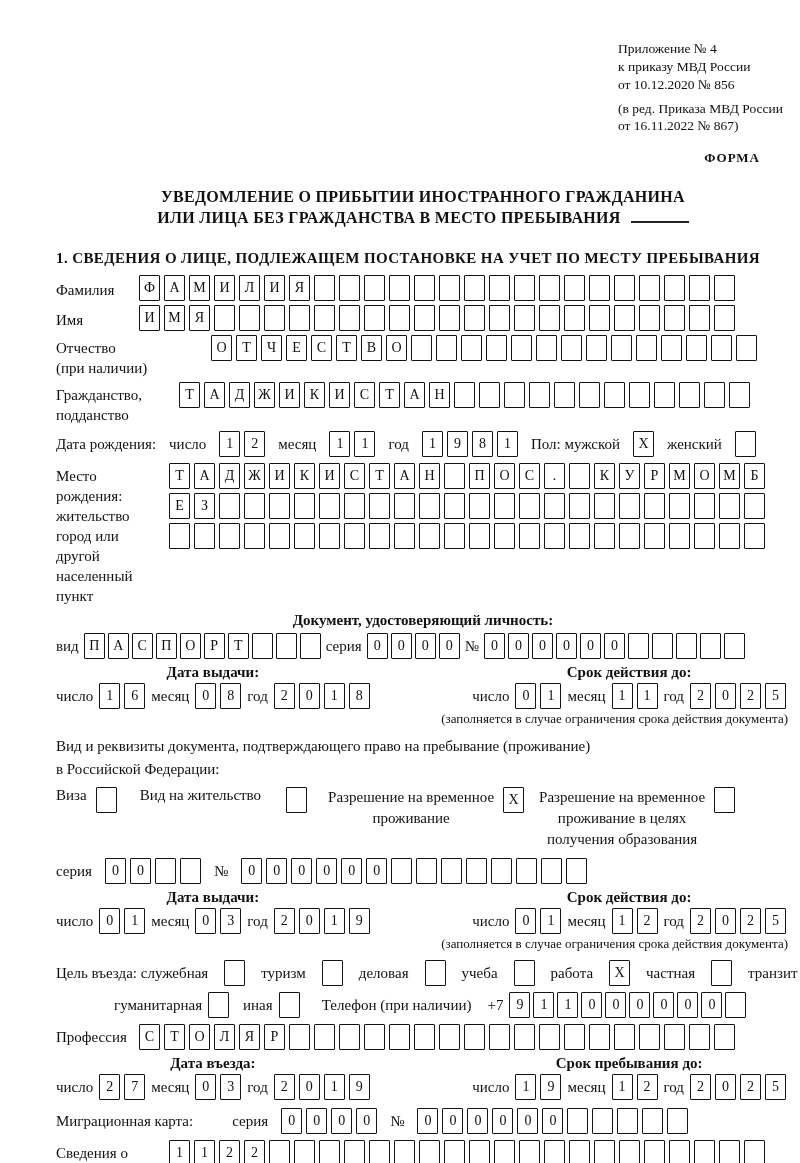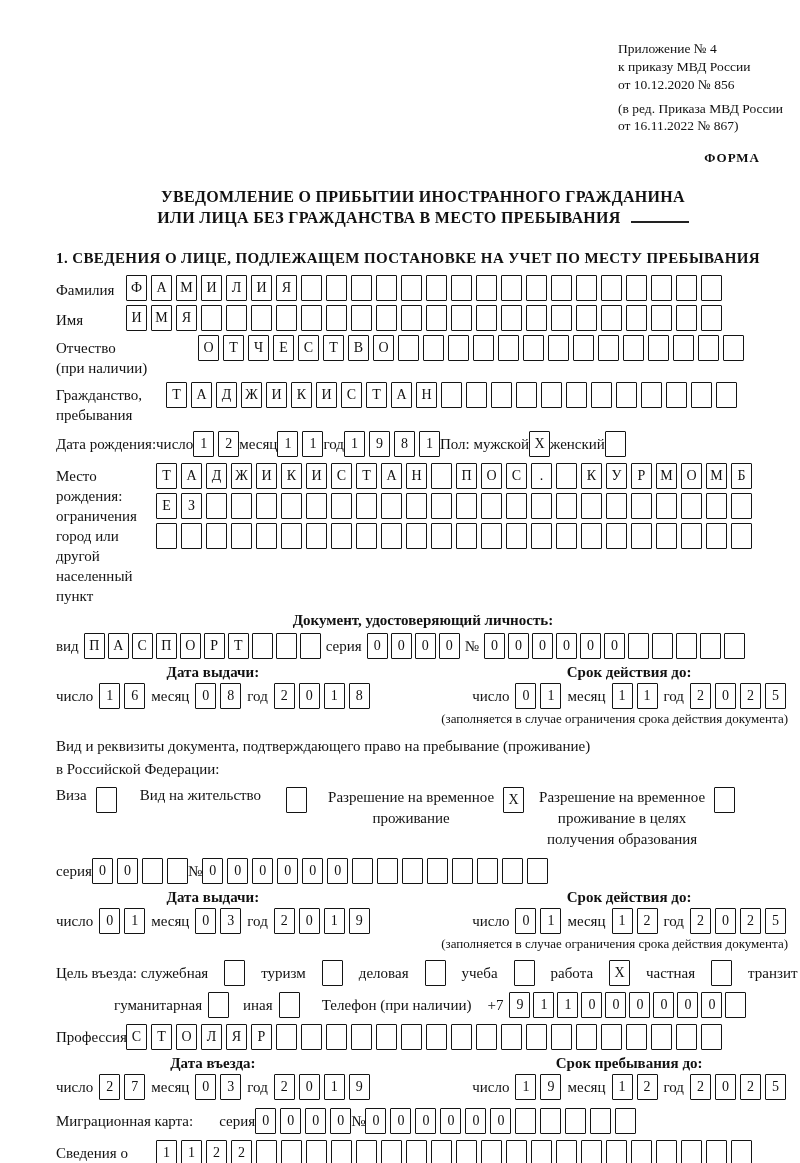--- a/index.html
+++ b/index.html
@@ -22,21 +22,21 @@
 
   
   .appendix { margin-left:562px; line-height:18px; font-size:13.5px; }
   .appendix .sub { margin-top:6px; line-height:17px; }
   .forma { text-align:right; padding-right:30px; margin-top:16px; font-weight:bold; font-size:13px; letter-spacing:1px; }
   .title { text-align:center; font-weight:bold; font-size:16px; margin-top:20px; line-height:21px; letter-spacing:.3px; }
   .title-underline { display:inline-block; width:58px; border-bottom:2px solid #222; height:14px; margin-left:10px; }
   .sec-heading { font-weight:bold; font-size:15px; margin-top:22px; letter-spacing:.4px; }
 
   
-  .frow { display:flex; align-items:center; gap:0; margin-top:4px; }
+  .frow { display:flex; align-items:center; gap:13px; margin-top:4px; }
   .frow.top { align-items:flex-start; }
   .flabel { flex:none; line-height:20px; padding-top:3px; }
   .w70 { width:70px; } .w110 { width:110px; } .w142 { width:142px; } .w100 { width:100px; }
   .lbl { flex:none; white-space:nowrap; }
   .cellcol { display:flex; flex-direction:column; gap:4px; }
   .mt8 { margin-top:8px; } .mt6 { margin-top:6px; } .mt2 { margin-top:2px; }
 
   .center-bold { text-align:center; font-weight:bold; margin-top:6px; font-size:15px; }
 
   
@@ -165,21 +165,21 @@
         <span class="cell"></span>
         <span class="cell"></span>
         <span class="cell"></span>
         <span class="cell"></span>
       </div>
   </div>
 
   <div class="frow top">
     <div class="flabel w110">
       <div>Гражданство,</div>
-      <div>пребывания</div>
+      <div>подданство</div>
     </div>
     <div class="cells">
         <span class="cell">Т</span>
         <span class="cell">А</span>
         <span class="cell">Д</span>
         <span class="cell">Ж</span>
         <span class="cell">И</span>
         <span class="cell">К</span>
         <span class="cell">И</span>
         <span class="cell">С</span>
@@ -222,21 +222,21 @@
       </span>
     <span class="lbl">Пол: мужской</span>
     <span class="cell checkbox">X</span>
     <span class="lbl">женский</span>
     <span class="cell checkbox"></span>
   </div>
 
   <div class="frow top mt6">
     <div class="flabel w100">
       <div>Место рождения:</div>
-      <div>ограничения</div>
+      <div>жительство</div>
       <div>город или другой</div>
       <div>населенный пункт</div>
     </div>
     <div class="cellcol">
       <div class="cells">
           <span class="cell">Т</span>
           <span class="cell">А</span>
           <span class="cell">Д</span>
           <span class="cell">Ж</span>
           <span class="cell">И</span>

